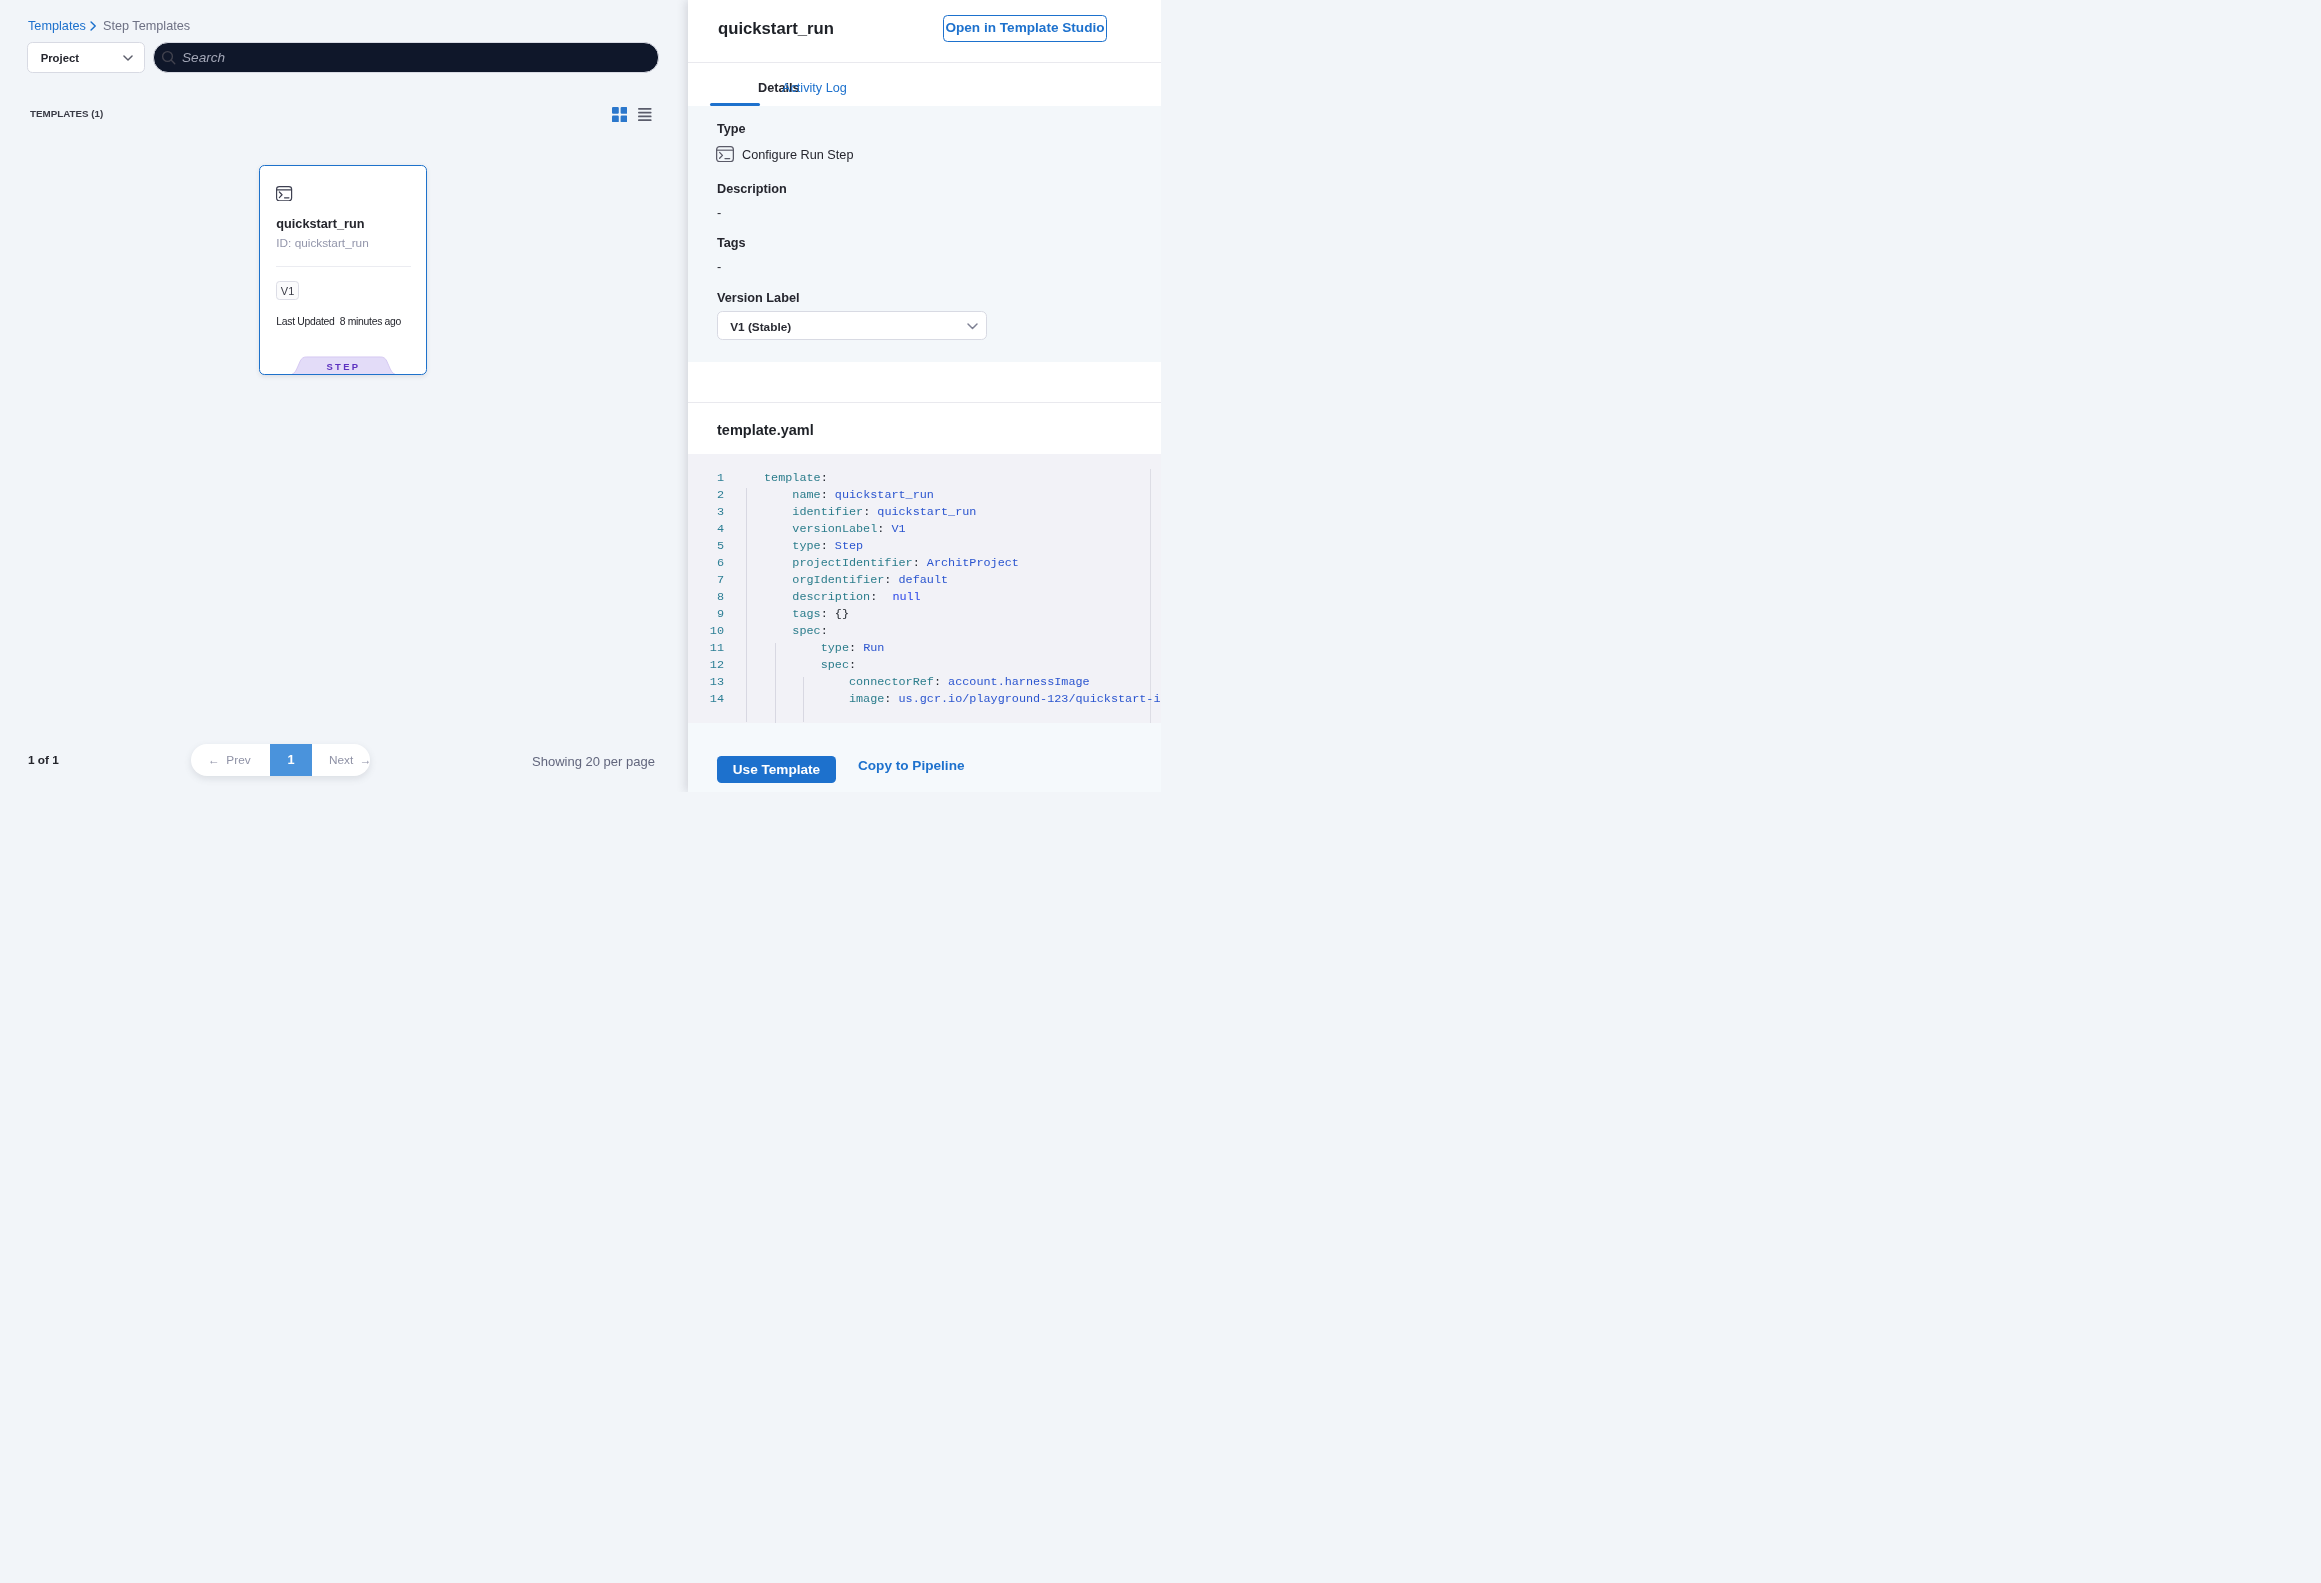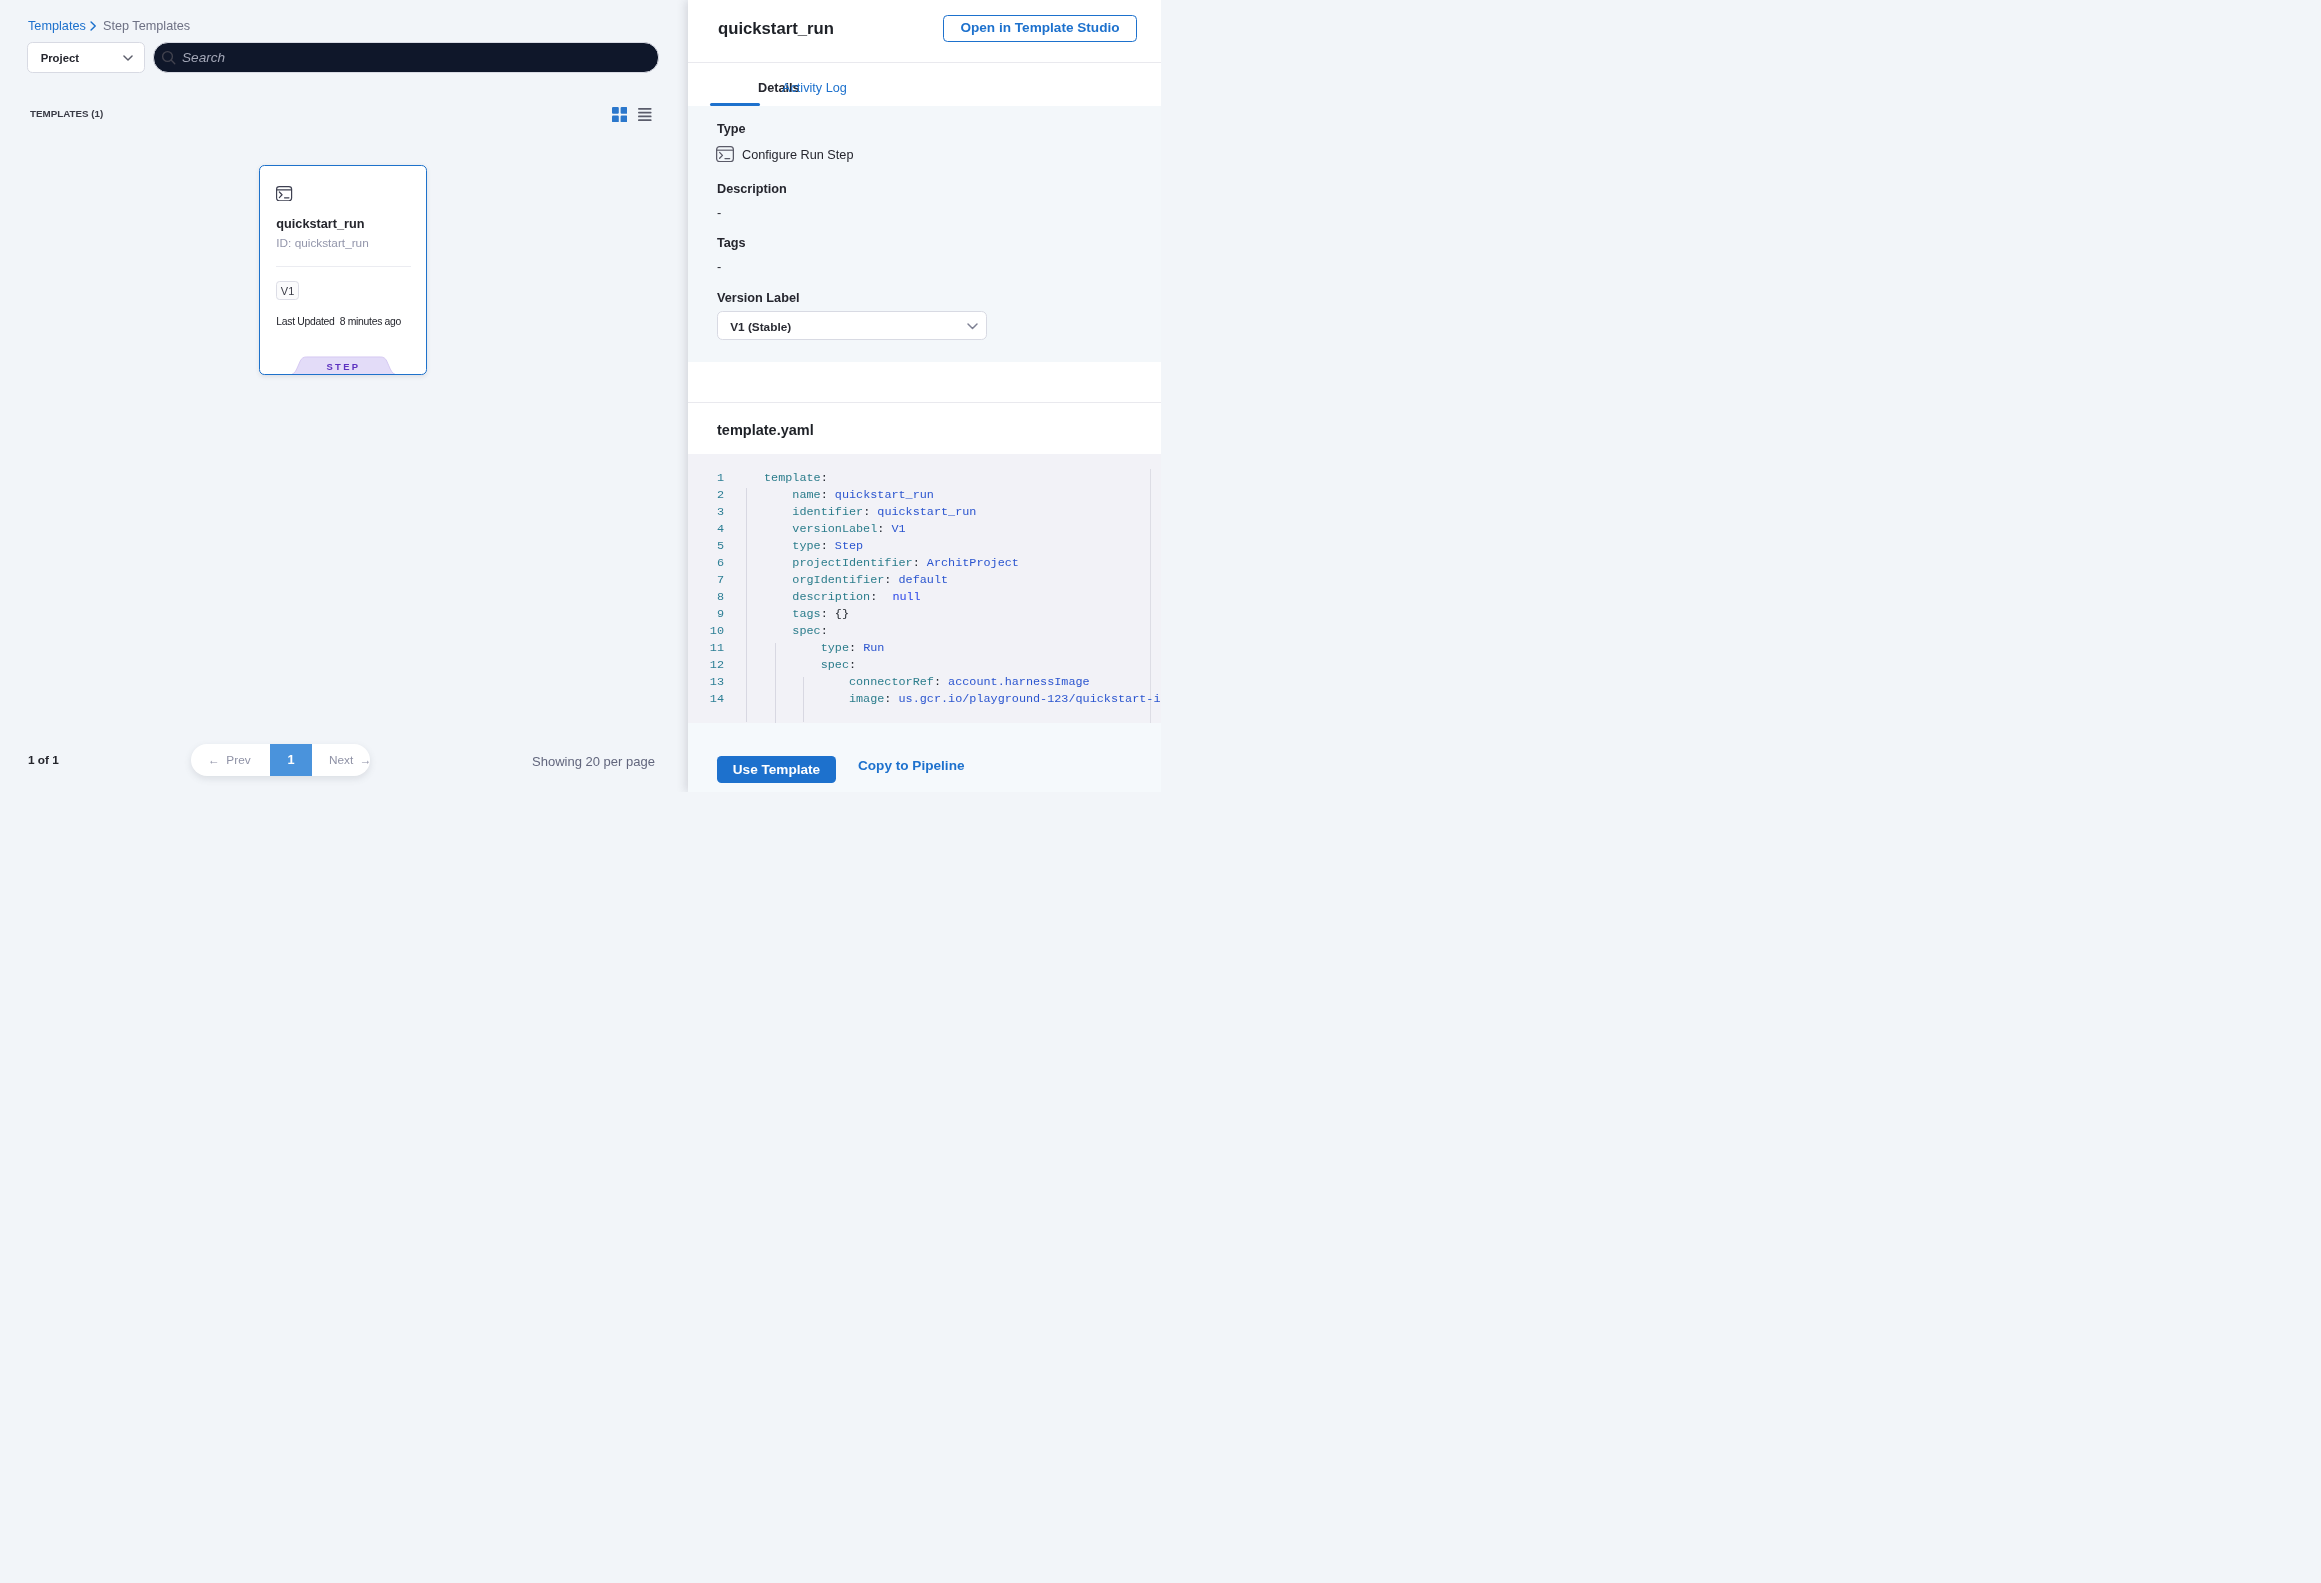--- a/index.html
+++ b/index.html
@@ -32,21 +32,21 @@
   .pgof { left:28px; top:753px; font-size:11.8px; font-weight:bold; color:#24252c; }
   .pill { left:191px; top:744px; width:179px; height:32px; background:#fff; border-radius:16.3px; box-shadow:0 2.7px 7.2px rgba(96,97,112,.16); }
   .pill .prev { position:absolute; left:17px; top:9px; font-size:11.8px; color:#8f92a6; white-space:nowrap; }
   .pill .one { position:absolute; left:79px; top:0; width:42px; height:32px; background:#4a93dc; color:#fff; font-size:12.7px; font-weight:bold; text-align:center; line-height:32px; }
   .pill .next { position:absolute; left:138px; top:9px; font-size:11.8px; color:#8f92a6; white-space:nowrap; }
   .showing { left:532px; top:754px; font-size:13px; color:#62667d; }
 
   
   .drawer { left:688px; top:0; width:473px; height:792px; background:#fff; box-shadow:-2.7px 0 9px rgba(40,41,61,.15); }
   .d-title { position:absolute; left:30px; top:19px; font-size:16.7px; font-weight:bold; color:#1e2127; }
-  .d-btn { position:absolute; left:255px; top:15.4px; width:194px; height:27px; border:1.4px solid #1d71cd; border-radius:4.5px; color:#1d71cd; font-size:13.6px; font-weight:bold; text-align:center; line-height:24.4px; background:#fff; }
+  .d-btn { position:absolute; left:255px; top:15.4px; width:164px; height:27px; border:1.4px solid #1d71cd; border-radius:4.5px; color:#1d71cd; font-size:13.6px; font-weight:bold; text-align:center; line-height:24.4px; background:#fff; }
   .d-hr1 { position:absolute; left:0; right:0; top:62px; height:0.9px; background:#e9e9ee; }
   .d-tab1 { position:absolute; left:30px; top:81px; font-size:12.7px; font-weight:bold; color:#25262e;padding-left:40px; }
   .d-tab2 { position:absolute; left:94px; top:81px; font-size:12.7px; color:#1d71cd; }
   .d-underline1 { position:absolute; left:22px; top:103px; width:50px; height:2.7px; background:#1d71cd; border-radius:1.8px; }
 
   .d-content { position:absolute; left:0; right:0; top:106px; height:256px; background:#f3f7fa; }
   .d-content .h { font-weight:bold; font-size:12.7px; color:#25262e; position:absolute; left:29px; }
   .d-content .v { font-size:12.7px; color:#25262e; position:absolute; left:29px; }
   .typeline { position:absolute; left:54px; top:42px; font-size:12.7px; color:#25262e; }
   .vsel { position:absolute; left:29px; top:205px; width:270px; height:29px; background:#fff; border:0.9px solid #d8dae3; border-radius:5.4px; }

